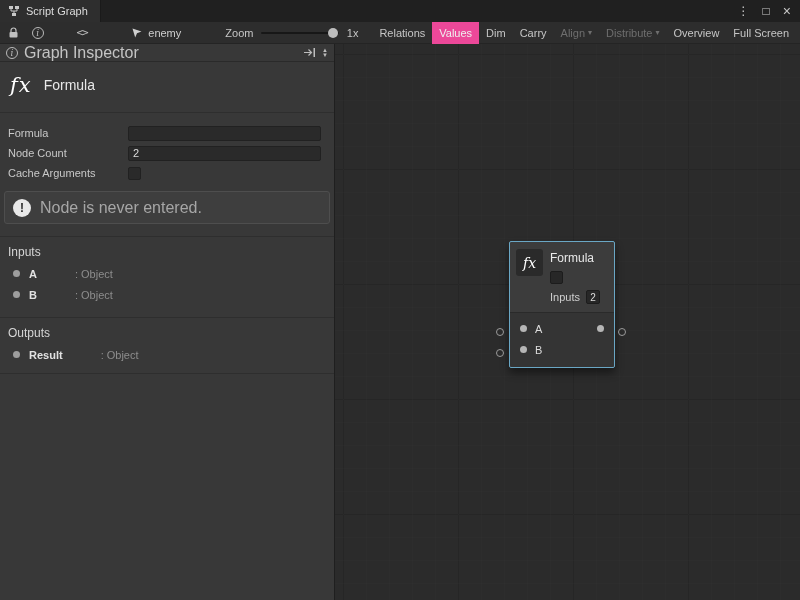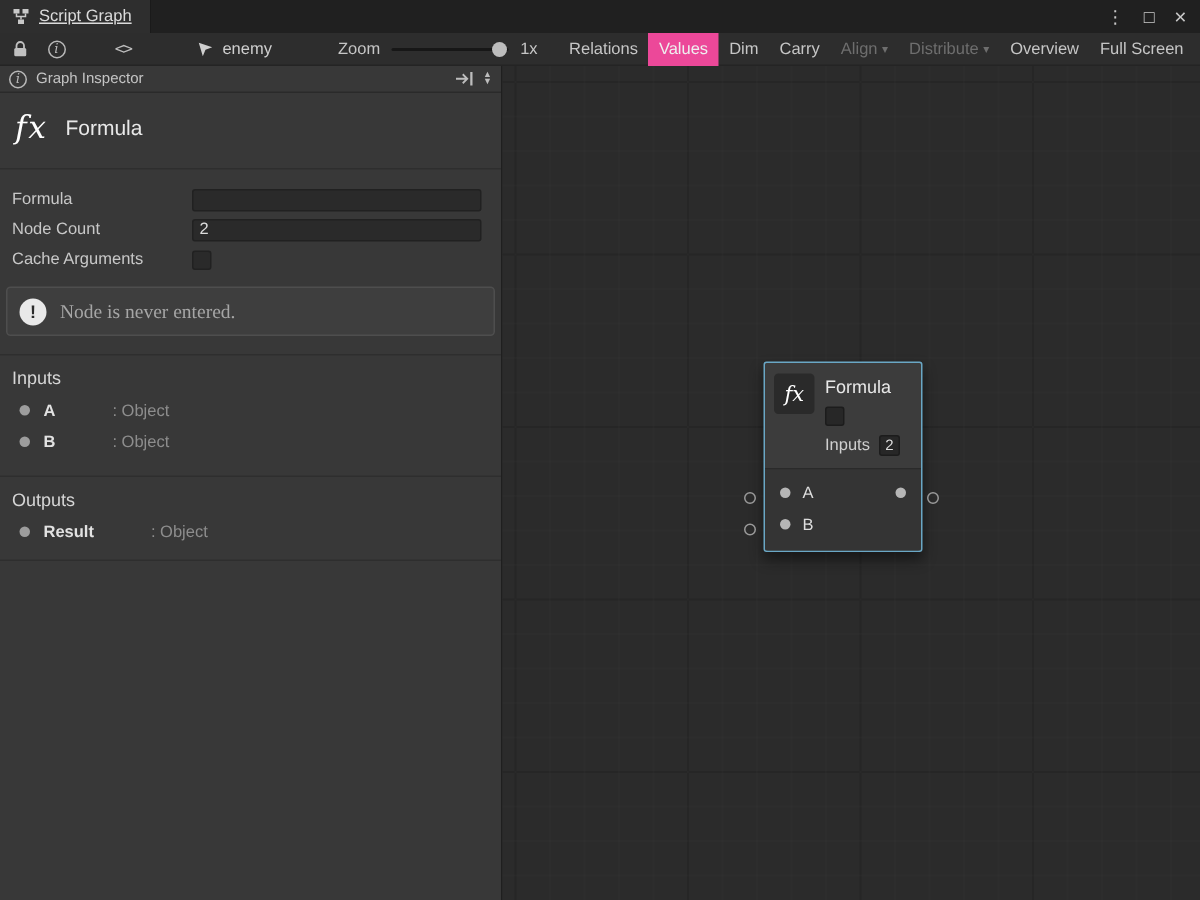--- a/index.html
+++ b/index.html
@@ -2,21 +2,21 @@
 <html><head>
 <meta charset="utf-8">
 <style>
   * { margin:0; padding:0; box-sizing:border-box; }
   html,body { width:800px; height:600px; overflow:hidden; }
   body { font-family:"Liberation Sans","DejaVu Sans",sans-serif; font-size:11px; background:#282828; color:#c8c8c8; -webkit-user-select:none; user-select:none; }
   .app { position:relative; width:800px; height:600px; }
 
   
   .tabbar { position:absolute; left:0; top:0; width:800px; height:22px; background:#202020; display:flex; align-items:stretch; }
-  .tab { display:flex; align-items:center; gap:6px; padding:0 12px 0 8px; background:#2e2e2e; color:#dcdcdc; font-size:11px; border-right:1px solid #1a1a1a;text-decoration:underline; }
+  .tab { display:flex; align-items:center; gap:6px; padding:0 12px 0 8px; background:#2e2e2e; color:#dcdcdc; font-size:11px; border-right:1px solid #1a1a1a; }
   .win-controls { margin-left:auto; display:flex; align-items:center; gap:13px; padding-right:9px; color:#c8c8c8; font-size:12px; }
   .win-controls span { cursor:default; line-height:1; }
 
   
   .toolbar { position:absolute; left:0; top:22px; width:800px; height:22px; background:#2d2d2d; display:flex; align-items:center; padding:0 4px; border-bottom:1px solid #242424; }
   .icon-btn { width:20px; height:22px; display:flex; align-items:center; justify-content:center; color:#c0c0c0; }
   .code-glyph { font-family:"DejaVu Sans Mono",monospace; font-size:11px; letter-spacing:-1px; color:#c0c0c0; }
   .graph-ref { display:flex; align-items:center; gap:5px; margin-left:40px; color:#cfcfcf; }
   .zoom-label { margin-left:44px; color:#c6c6c6; }
   .zoom-track { width:84px; height:2px; background:#171717; border-radius:1px; position:relative; margin-left:8px; }
@@ -24,35 +24,35 @@
   .zoom-value { margin-left:8px; color:#c6c6c6; }
   .tb-btn { height:22px; display:flex; align-items:center; gap:3px; padding:0 7px; color:#c6c6c6; white-space:nowrap; }
   .tb-btn.first { margin-left:14px;align-items:center; }
   .tb-btn.active { background:#ec4899; color:#efefef; }
   .tb-btn.disabled { color:#6e6e6e; }
   .caret { font-size:8px; line-height:1; }
 
   
   .inspector { position:absolute; left:0; top:44px; width:335px; height:556px; background:#383838; border-right:1px solid #1f1f1f; }
   .insp-header { height:18px; display:flex; align-items:center; gap:6px; padding:0 6px; border-bottom:1px solid #2a2a2a; }
-  .insp-header-title { font-size:10px; color:#c4c4c4; }
+  .insp-header-title { font-size:16px; color:#c4c4c4; }
   .mini-info { width:12px; height:12px; border:1px solid #b9b9b9; border-radius:50%; color:#b9b9b9; font-family:"DejaVu Serif",serif; font-style:italic; font-size:9px; display:flex; align-items:center; justify-content:center; flex:0 0 auto; }
   .insp-header-right { margin-left:auto; display:flex; align-items:center; gap:6px; }
   .spinner { display:flex; flex-direction:column; line-height:5px; font-size:6px; color:#bdbdbd; }
   .title-block { display:flex; align-items:center; gap:12px; padding:11px 10px 15px 10px; border-bottom:1px solid #2e2e2e; }
   .fx-big { font-family:"DejaVu Serif",serif; font-style:italic; font-size:21px; color:#ffffff; letter-spacing:1px; }
   .title-text { font-size:14px; color:#e8e8e8; }
   .fields { margin-top:10px; }
   .field-row { display:flex; align-items:center; height:20px; padding:0 13px 0 8px; }
   .field-label { width:120px; font-size:11px; color:#c8c8c8; flex:0 0 120px; }
   .field-input { flex:1; height:15px; background:#2a2a2a; border:1px solid #212121; border-radius:2px; color:#dcdcdc; font-size:11px; line-height:13px; padding:0 4px; overflow:hidden; white-space:nowrap; }
   .checkbox { width:13px; height:13px; background:#2a2a2a; border:1px solid #212121; border-radius:2px; flex:0 0 13px; }
   .warning { margin:8px 4px 0 4px; height:33px; background:#3e3e3e; border:1px solid #4e4e4e; border-radius:3px; display:flex; align-items:center; gap:9px; padding:0 8px; }
   .warn-icon { width:18px; height:18px; border-radius:50%; background:#e9e9e9; color:#2b2b2b; font-weight:bold; font-size:12px; display:flex; align-items:center; justify-content:center; flex:0 0 18px; }
-  .warn-text { color:#a6a6a6; font-size:13px;font-family:Liberation Serif, serif; }
+  .warn-text { color:#a6a6a6; font-size:16px; }
   .section { margin-top:12px; border-top:1px solid #2e2e2e; padding-top:6px; }
   .section-title { font-size:12px; color:#d6d6d6; padding:2px 0 4px 8px; }
   .insp-port-row { display:flex; align-items:center; gap:9px; height:21px; padding-left:13px; }
   .insp-dot { width:7px; height:7px; border-radius:50%; background:#9d9d9d; flex:0 0 7px; }
   .insp-port-name { font-weight:bold; font-size:11px; color:#e2e2e2; }
   .insp-port-type { font-size:11px; color:#8d8d8d;margin-left:29px; }
   .bottom-divider { border-top:1px solid #2e2e2e; margin-top:8px; }
 
   
   .canvas { position:absolute; left:335px; top:44px; width:465px; height:556px; background-color:#2b2b2b;

